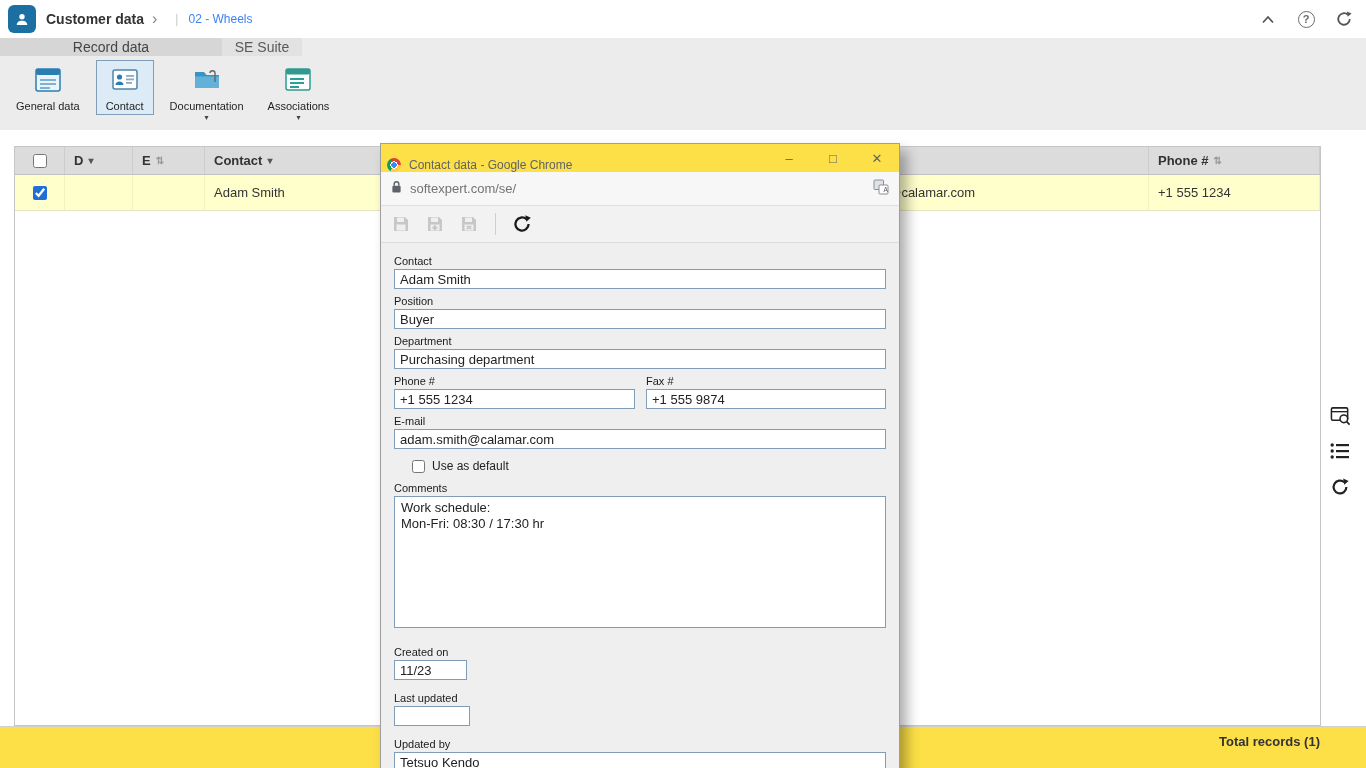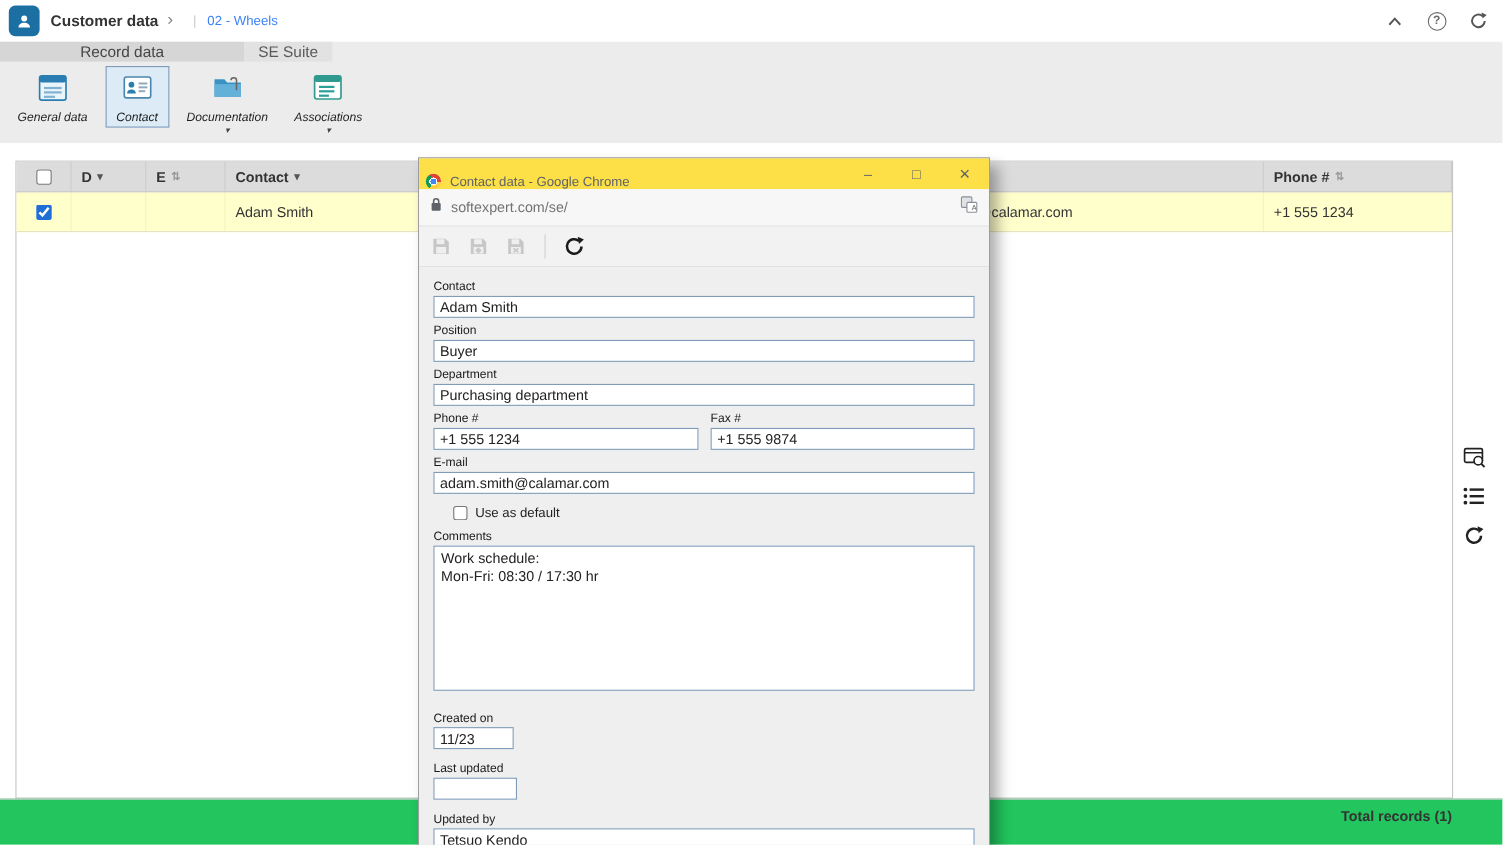--- a/index.html
+++ b/index.html
@@ -17,21 +17,21 @@
   .header-icons { position:absolute; right:12px; top:0; height:38px; display:flex; align-items:center; gap:18px; }
   .hicon { width:20px; height:20px; display:flex; align-items:center; justify-content:center; cursor:pointer; }
   .help-circle { width:17px; height:17px; border:1.5px solid #6b6b6b; border-radius:50%; font-size:11px; font-weight:bold; color:#6b6b6b; display:flex; align-items:center; justify-content:center; }
 
   
   .ribbon { position:absolute; left:0; top:38px; width:1366px; height:92px; background:#ececec; }
   .ribbon-tabs { display:flex; height:18px; }
   .rtab { font-size:14px; color:#454545; text-align:center; line-height:18px; }
   .rtab.t0 { width:222px; background:#d6d6d6; }
   .rtab.t1 { width:80px; background:#e2e2e2; color:#5a5a5a; }
-  .ribbon-body { display:flex; padding:4px 0 0 8px; gap:8px; align-items:flex-start;font-style:italic; }
+  .ribbon-body { display:flex; padding:4px 0 0 8px; gap:8px; align-items:flex-start; }
   .rbtn { min-width:58px; padding:4px 7px 2px; text-align:center; font-size:11px; color:#1f1f1f; cursor:pointer; border:1px solid transparent; }
   .rbtn.selected { background:#dcebf5; border:1px solid #7f9db9; }
   .rbtn .ricon { display:block; margin:0 auto 3px; }
   .caret { display:block; font-size:8px; color:#444; margin-top:2px; line-height:8px; }
 
   
   .table-wrap { position:absolute; left:14px; top:146px; width:1307px; height:580px; background:#fff; border:1px solid #c6c6c6; }
   .thead { display:flex; height:28px; background:#dcdcdc; border-bottom:1px solid #c2c2c2; }
   .th { display:flex; align-items:center; gap:5px; padding-left:9px; font-size:13px; font-weight:bold; color:#333; border-right:1px solid #cccccc; }
   .trow { display:flex; height:36px; background:#ffffcc; border-bottom:1px solid #e4e4c2; }
@@ -44,21 +44,21 @@
   .c-phone { flex:1; }
   .sort-desc { font-size:10px; color:#555; }
   .sort-both { font-size:10px; color:#999; }
   input[type="checkbox"] { width:14px; height:14px; accent-color:#1f6fd6; cursor:pointer; }
 
   
   .side-tools { position:absolute; left:1329px; top:404px; display:flex; flex-direction:column; gap:14px; align-items:center; }
   .side-tools .hicon { width:22px; height:22px; }
 
   
-  .footer-bar { position:absolute; left:0; bottom:0; width:1366px; height:42px; background:#22c55e; border-top:1px solid #d0d0d0; }
+  .footer-bar { position:absolute; left:0; bottom:0; width:1366px; height:42px; background:#fde047; border-top:1px solid #d0d0d0; }
   .total-records { position:absolute; right:46px; top:7px; font-size:13px; font-weight:bold; color:#333; }
 
   
   .popup { position:absolute; left:380px; top:143px; width:520px; background:#efefef; border:1px solid #9e9e9e; box-shadow:7px 8px 12px rgba(0,0,0,0.32); z-index:10; }
   .titlebar { height:28px; background:#fde047; display:flex; align-items:flex-end; padding-left:6px; }
   .chrome-logo { width:14px; height:14px; border-radius:50%; margin-right:8px;
     background: radial-gradient(circle, #4285f4 0 27%, #ffffff 27% 37%, transparent 37%),
                 conic-gradient(from -30deg, #db4437 0 120deg, #ffcd40 0 240deg, #0f9d58 0 360deg); }
   .win-title { font-size:12px; color:#5f6368; flex:1; }
   .win-ctl { width:44px; height:28px; display:flex; align-items:center; justify-content:center; font-size:13px; color:#5f6368; cursor:pointer; }

